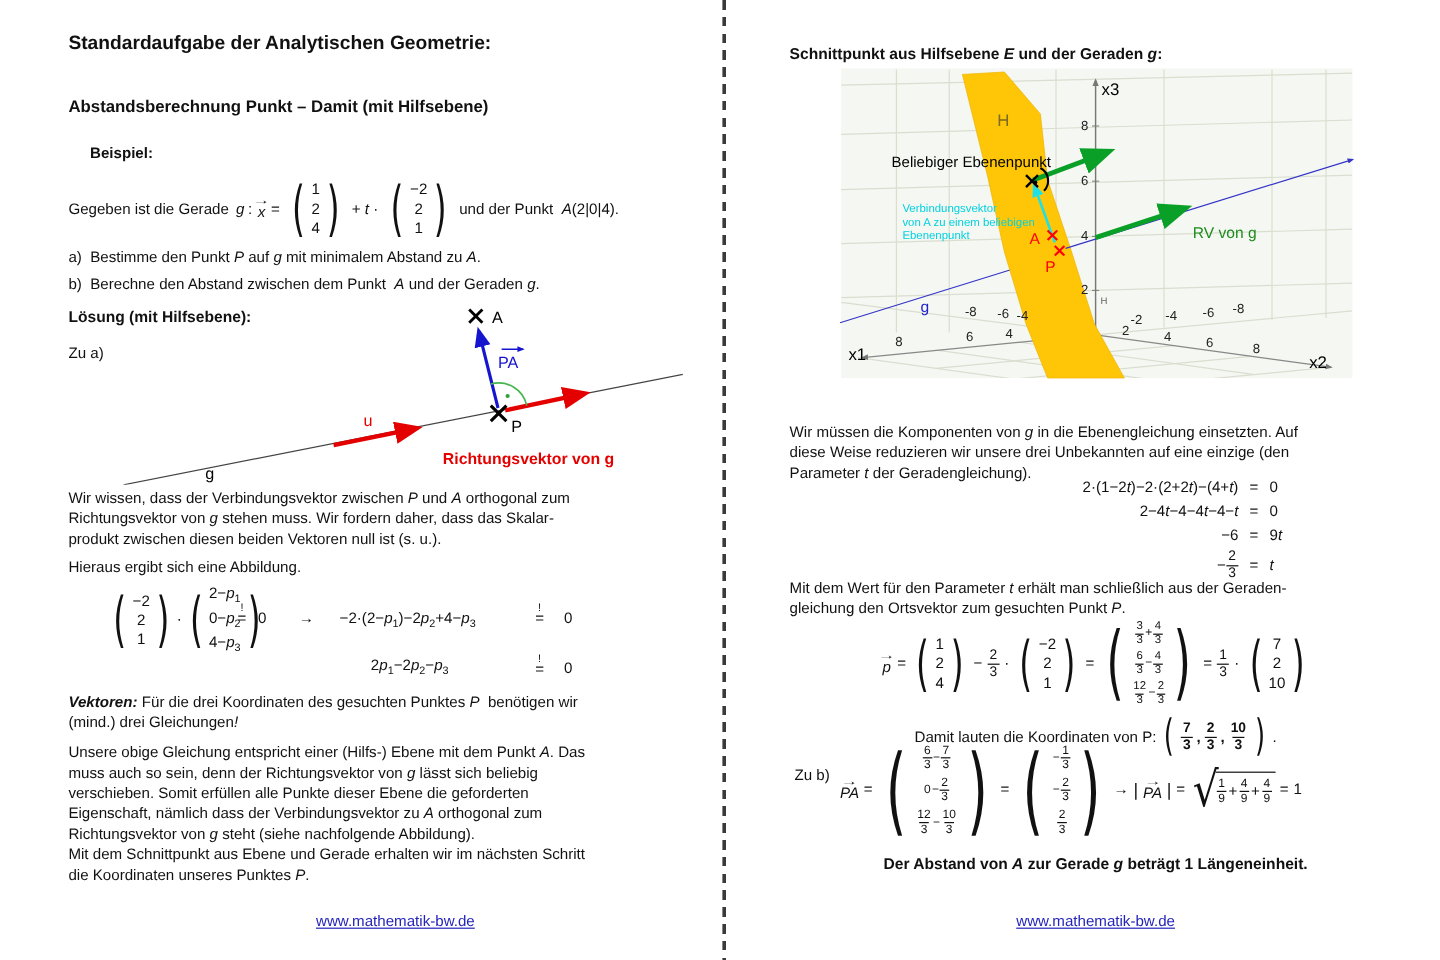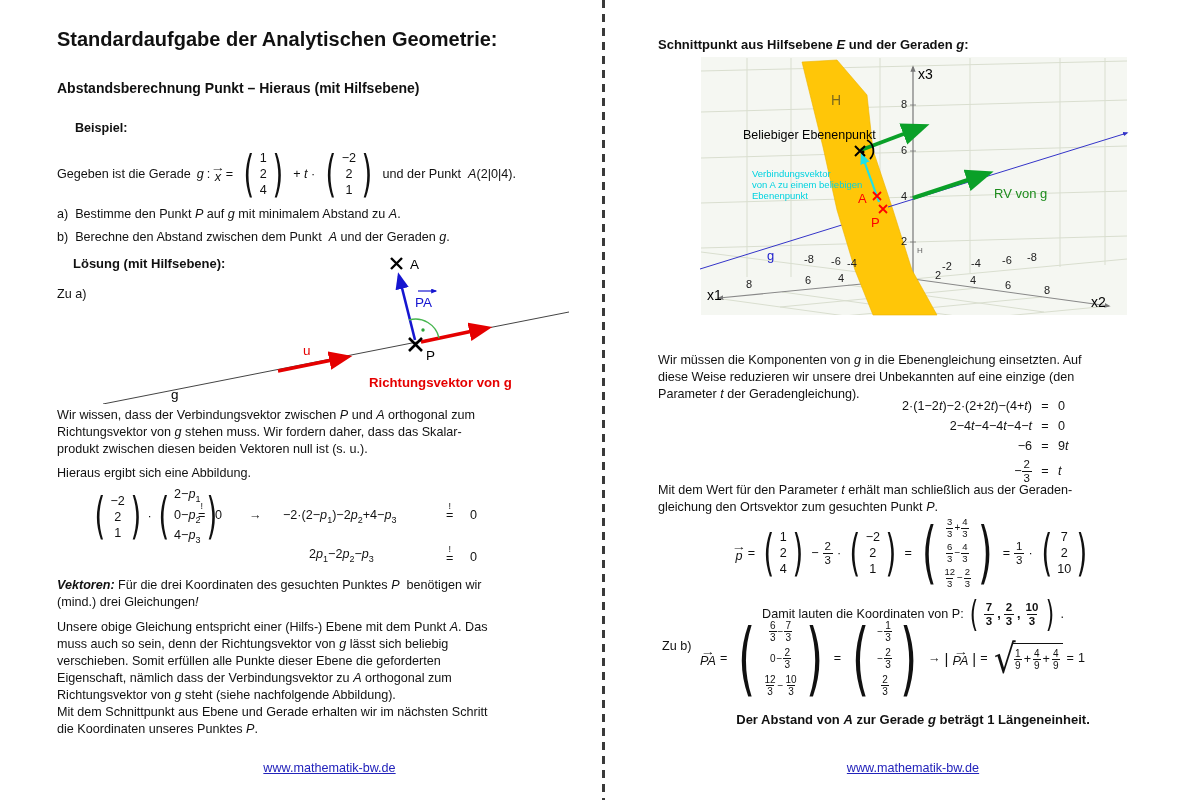--- a/index.html
+++ b/index.html
@@ -46,22 +46,22 @@
   .eqg .em{justify-self:center}
   .eqg .er{justify-self:start}
   i{font-style:italic}
   sub{font-size:9px}
 </style>
 </head>
 <body>
 
 <div class="divider"></div>
 
-<div class="abs b" style="left:57px;top:28px;font-size:20px">Standardaufgabe der Analytischen Geometrie:</div>
-<div class="abs b" style="left:57px;top:80px;font-size:14px">Abstandsberechnung Punkt – Hieraus (mit Hilfsebene)</div>
+<div class="abs b" style="left:57px;top:28px;font-size:16px">Standardaufgabe der Analytischen Geometrie:</div>
+<div class="abs b" style="left:57px;top:80px;font-size:14px">Abstandsberechnung Punkt – Damit (mit Hilfsebene)</div>
 <div class="abs b" style="left:75px;top:121px;font-size:12.6px">Beispiel:</div>
 
 <div class="abs mrow t" style="left:57px;top:142px;height:64px;gap:6px">
   <span>Gegeben ist die Gerade</span>
   <span class="mrow" style="gap:3px">
     <i>g</i>
       <span>:</span>
     <span class="ovr">
         <span class="ar">→</span>
         <span class="bs">x</span>
@@ -87,21 +87,21 @@
       </span>
     <span class="p">)</span>
   </span>
   <span>und der Punkt &nbsp;<i>A</i>(2|0|4).</span>
 </div>
 
 <div class="abs t" style="left:57px;top:206px">a)&nbsp;&nbsp;Bestimme den Punkt <i>P</i> auf <i>g</i> mit minimalem Abstand zu <i>A</i>.</div>
 <div class="abs t" style="left:57px;top:229px">b)&nbsp;&nbsp;Berechne den Abstand zwischen dem Punkt &nbsp;<i>A</i> und der Geraden <i>g</i>.</div>
 
 <div class="abs" style="left:57px;top:252px;width:545px;height:152px">
-  <div class="abs b" style="left:16px;top:4px;font-size:13px">Lösung (mit Hilfsebene):</div>
+  <div class="abs b" style="left:0;top:4px;font-size:13px">Lösung (mit Hilfsebene):</div>
   <div class="abs t" style="left:0;top:34px">Zu a)</div>
   <svg class="abs" style="left:36px;top:2px" width="480" height="150" viewBox="0 0 480 150">
     <defs>
       <marker id="aRed" markerWidth="8" markerHeight="8" refX="5" refY="2.6" orient="auto">
           <path d="M0,0 L6.5,2.6 L0,5.2 z" fill="#e50000"></path>
         </marker>
       <marker id="aBlue" markerWidth="8" markerHeight="8" refX="5" refY="2.6" orient="auto">
           <path d="M0,0 L6.5,2.6 L0,5.2 z" fill="#1515d0"></path>
         </marker>
       <marker id="aBlueS" markerWidth="7" markerHeight="7" refX="4" refY="2" orient="auto">

